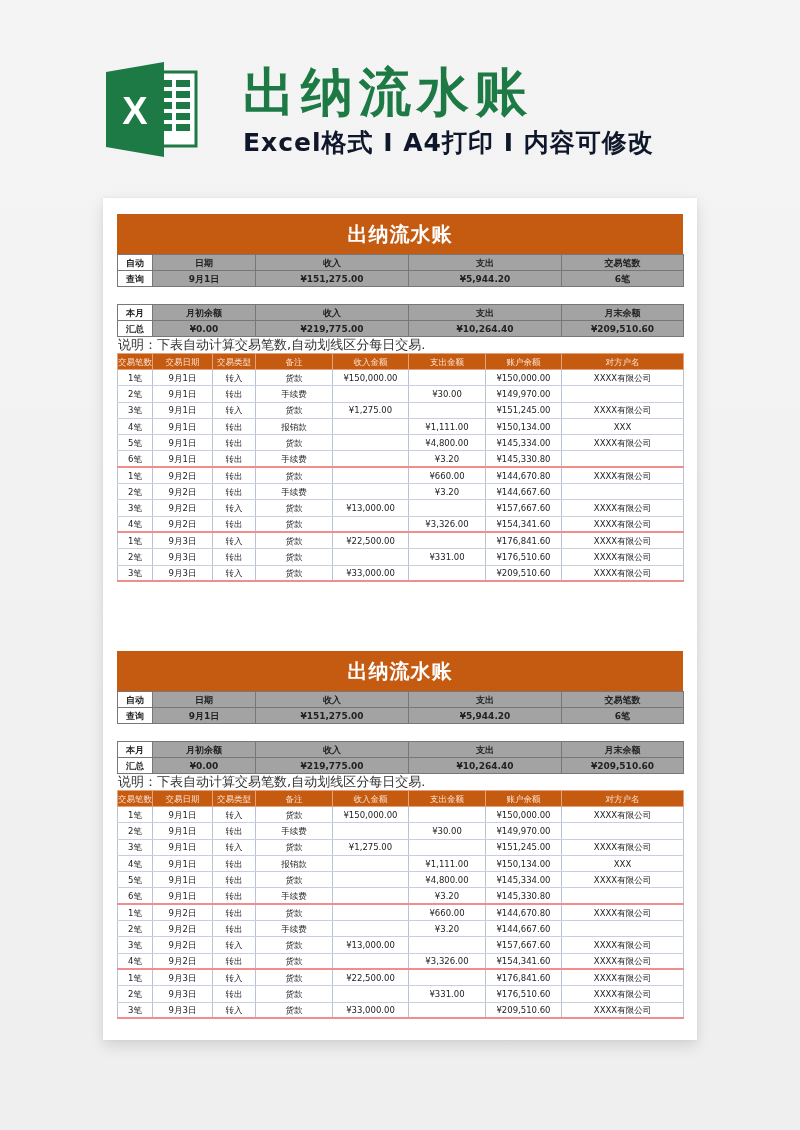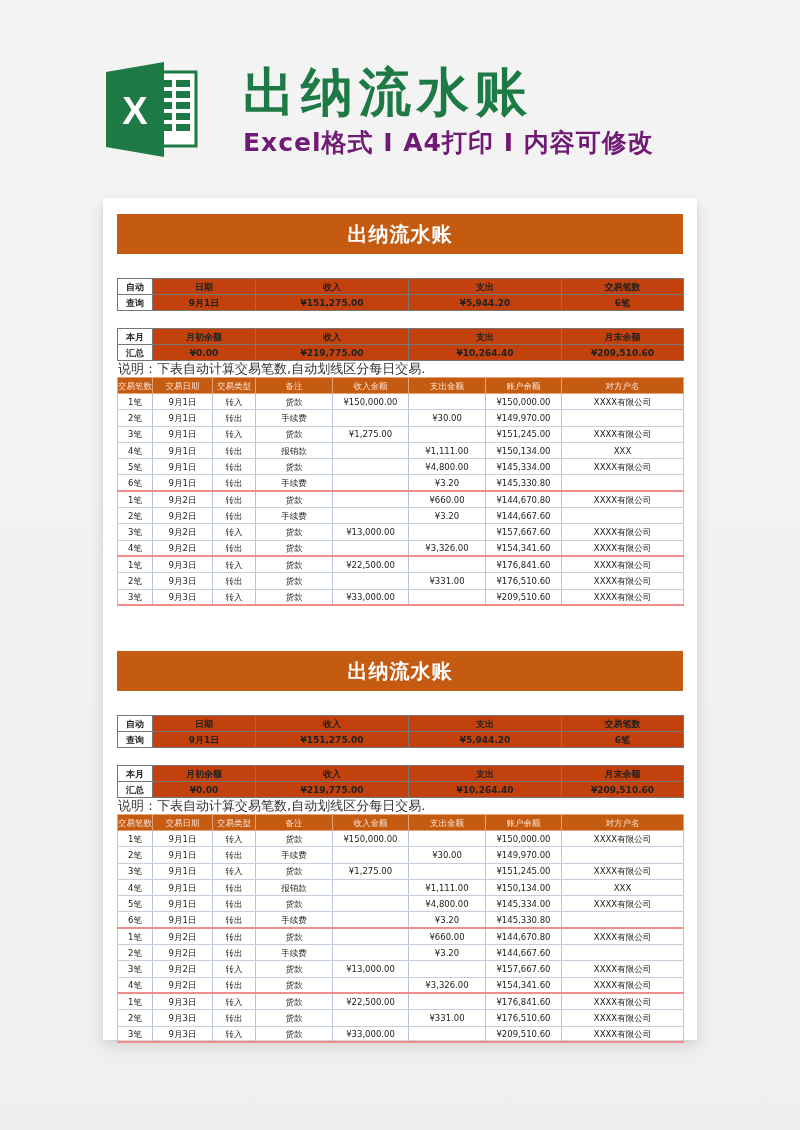--- a/index.html
+++ b/index.html
@@ -13,41 +13,41 @@
   
   .hero { position: absolute; left: 0; top: 0; width: 800px; height: 190px; }
   .xl-icon { position: absolute; left: 104px; top: 62px; width: 100px; height: 95px; }
   .hero-title {
     position: absolute; left: 243px; top: 62px;
     font-size: 52px; font-weight: bold; color: #1e7a45; letter-spacing: 6px;
     line-height: 60px;
   }
   .hero-sub {
     position: absolute; left: 243px; top: 127px;
-    font-size: 25px; font-weight: bold; color: #701a75; letter-spacing: 1px;
+    font-size: 25px; font-weight: bold; color: #0f172a; letter-spacing: 1px;
     line-height: 32px; white-space: nowrap; text-align: center;
   }
   
   .card {
     position: absolute; left: 103px; top: 198px; width: 594px; height: 842px;
     background: #fff;
     box-shadow: 0 6px 14px rgba(0,0,0,0.12), 0 0 3px rgba(0,0,0,0.06);
   }
   .sheet { position: absolute; left: 14px; width: 566px; }
   .sheet-title {
     height: 40px; background: #c55a11; color: #fff;
     font-size: 20px; font-weight: bold; text-align: center; line-height: 40px;
     letter-spacing: 1px;
   }
   .sum {
-    margin-top: 24px; width: 566px; border-collapse: collapse;
+    margin-top: 0; width: 566px; border-collapse: collapse;
     font-size: 9px; font-weight: bold; table-layout: fixed;
   }
   .sum td {
-    border: 1px solid #777; background: #c2410c; text-align: center;
+    border: 1px solid #777; background: #a3a3a3; text-align: center;
     height: 16px; line-height: 14px; padding: 0;
   }
   .sum td.side { background: #fff; }
   .sum2 { margin-top: 17px; }
   .note {
     font-size: 13px; color: #333; height: 16px; line-height: 16px;
     padding-left: 1px; white-space: nowrap;
   }
   .ledger {
     width: 566px; border-collapse: collapse; table-layout: fixed; font-size: 8.5px;

